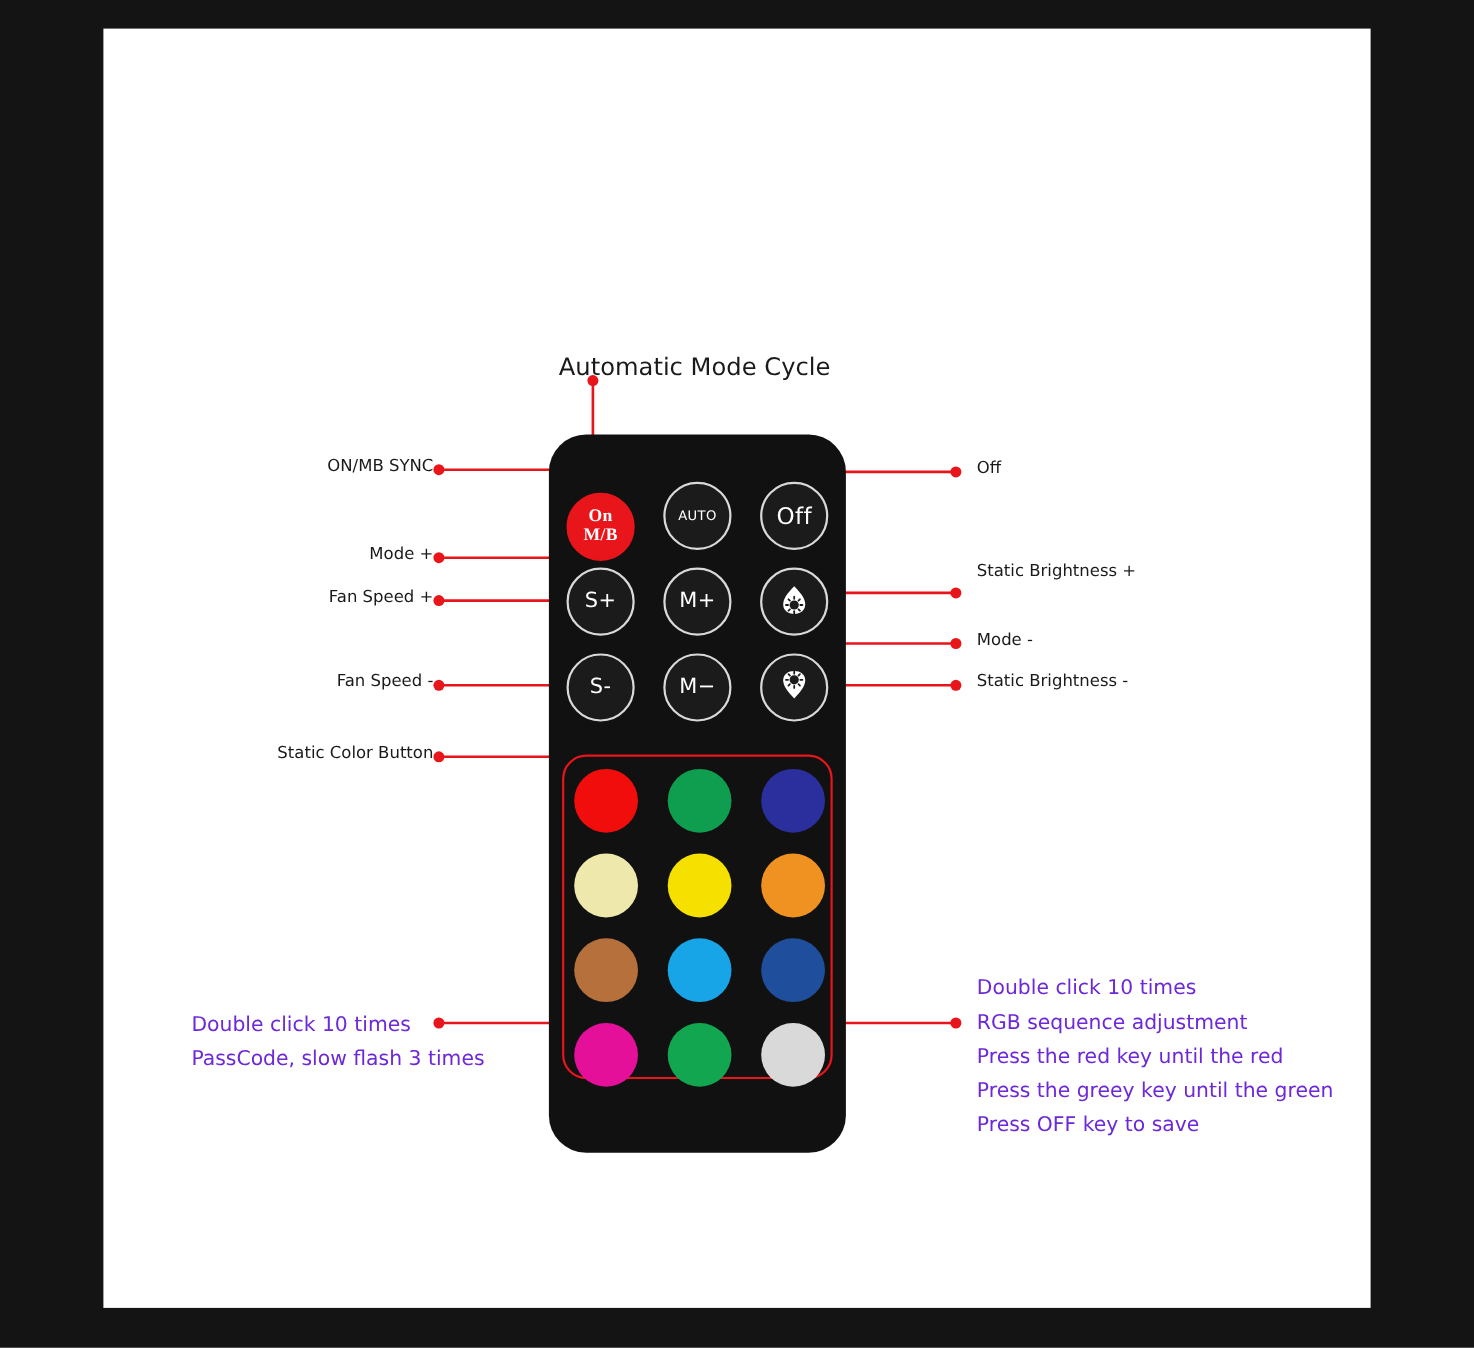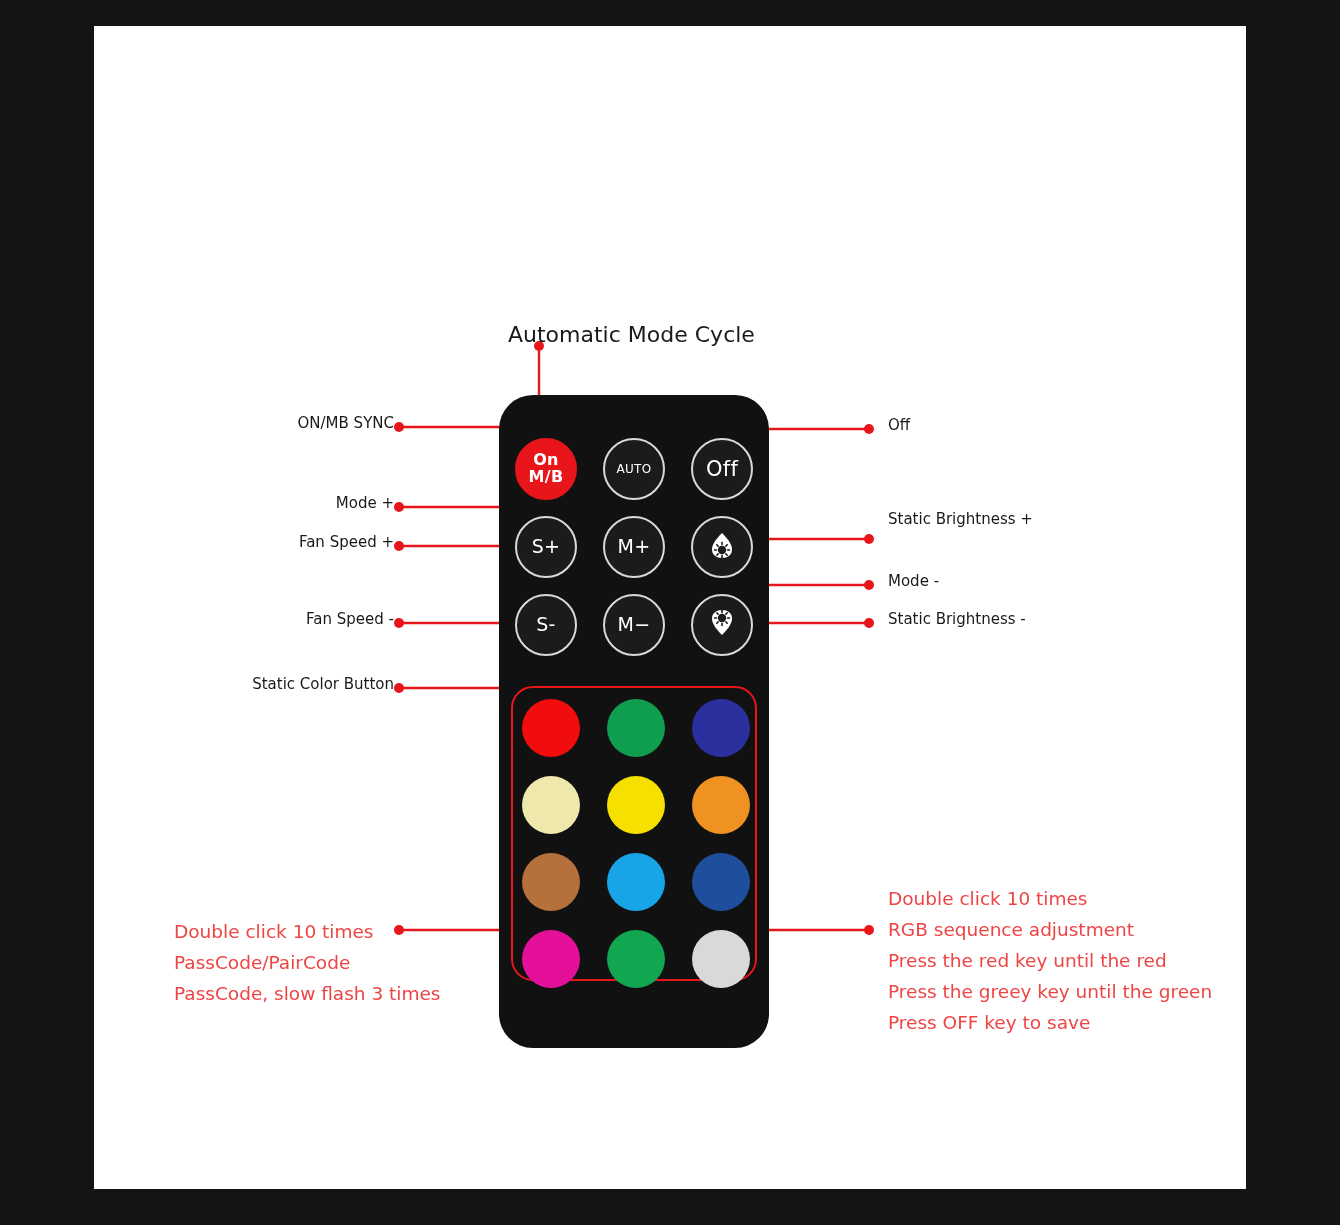--- a/index.html
+++ b/index.html
@@ -104,21 +104,21 @@
   .label {
     position: absolute;
     color: #1a1a1a;
     font-size: 15px;
     white-space: nowrap;
   }
   .label.r { text-align: right; }
   .label.title { font-size: 22px; }
   .blocklabel {
     position: absolute;
-    color: #ef4444;
+    color: #6d28d9;
     font-size: 18.5px;
     line-height: 31px;
     white-space: nowrap;
   }
   svg.leader {
     position: absolute;
     left: 0;
     top: 0;
     width: 1152px;
     height: 1163px;
@@ -170,21 +170,21 @@
 
     <line x1="305" y1="904" x2="418" y2="904" stroke="#e8151a" stroke-width="2.4"></line>
     <circle cx="305" cy="904" r="5" fill="#e8151a"></circle>
 
     <line x1="664" y1="904" x2="775" y2="904" stroke="#e8151a" stroke-width="2.4"></line>
     <circle cx="775" cy="904" r="5" fill="#e8151a"></circle>
   </svg>
 
   <div class="remote">
 
-    <div class="fbtn on" style="left:16px;  top:43px;">
+    <div class="fbtn on" style="left:16px;  top:53px;font-family:Liberation Serif, serif;">
       <span>
         <span>On</span><br>
         <span>M/B</span>
       </span>
     </div>
     <div class="fbtn auto" style="left:104px; top:43px;">
       <span>AUTO</span>
     </div>
     <div class="fbtn off" style="left:192px; top:43px;">
       <span>Off</span>
@@ -271,21 +271,20 @@
   <div class="label" style="left:794px; top:484px;">Static Brightness +</div>
   <div class="label" style="left:794px; top:546px;">Mode -</div>
   <div class="label" style="left:794px; top:584px;">Static Brightness -</div>
 
   <div class="label r" style="left:110px; top:584px; width:190px;">Fan Speed -</div>
 
   <div class="label r" style="left:50px; top:649px; width:250px;">Static Color Button</div>
 
   <div class="blocklabel" style="left:80px; top:890px;">
     <div>Double click 10 times</div>
-    <div>PassCode/PairCode</div>
     <div>PassCode, slow flash 3 times</div>
   </div>
 
   <div class="blocklabel" style="left:794px; top:857px;">
     <div>Double click 10 times</div>
     <div>RGB sequence adjustment</div>
     <div>Press the red key until the red</div>
     <div>Press the greey key until the green</div>
     <div>Press OFF key to save</div>
   </div>

